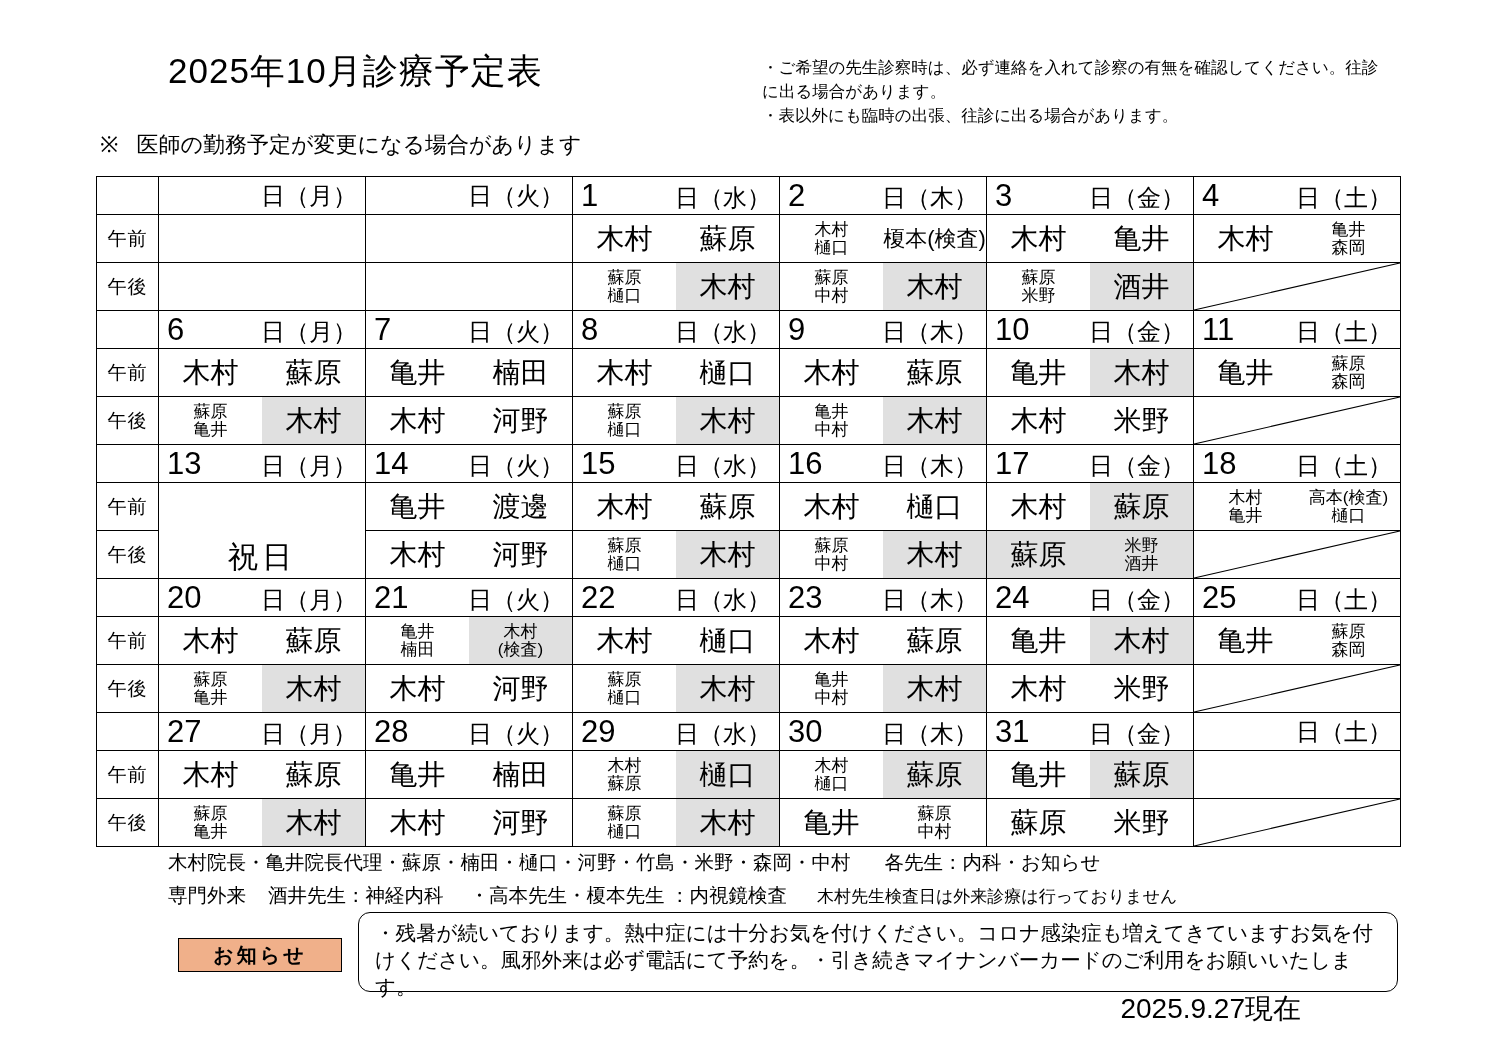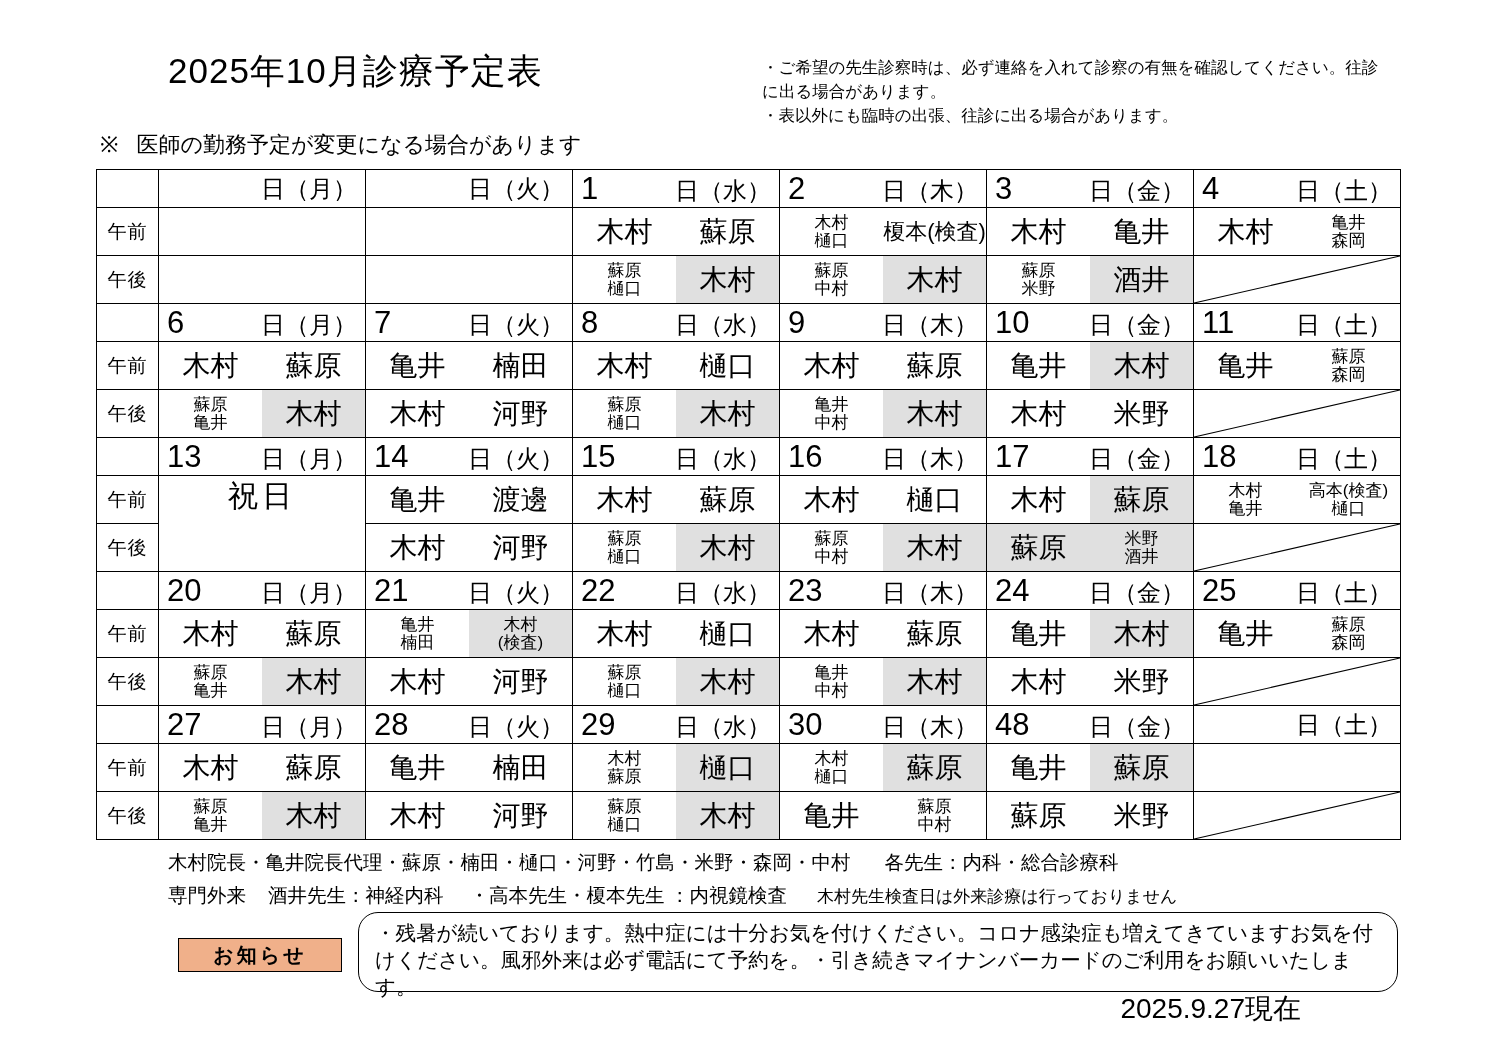--- a/index.html
+++ b/index.html
@@ -26,21 +26,21 @@
   .notes div { white-space:nowrap; }
   .notes div.wrap { white-space:normal; }
   .subnote {
     position:absolute; left:100px; top:128px;
     font-size:22px; white-space:nowrap;
   }
   .subnote .mark { margin-right:18px; }
 
   
   table.cal {
-    position:absolute; left:96px; top:169px;
+    position:absolute; left:96px; top:176px;
     border-collapse:collapse;
     table-layout:fixed;
     width:1304px;
   }
   table.cal td {
     border:1.6px solid #000;
     padding:0;
     vertical-align:middle;
     position:relative;
   }
@@ -76,21 +76,21 @@
     overflow:hidden;
   }
   .half.shade { background:#e0e0e0; }
   .big { font-size:28px; }
   .mid { font-size:22px; }
   .sm { font-size:17px; }
   .full {
     width:100%; text-align:center;
   }
   .wide2 { 
-    display:flex; align-items:flex-start; justify-content:center;
+    display:flex; align-items:flex-end; justify-content:center;
     height:100%; width:100%; font-size:28px;
   }
   .holiday { font-size:30px; letter-spacing:4px; }
 
   
   .slash { position:absolute; inset:0; }
   .slash svg { display:block; width:100%; height:100%; }
 
   
   .foot1 {
@@ -112,21 +112,21 @@
     width:164px; height:34px;
     background:#f0b08a;
     border:1.5px solid #000;
     display:flex; align-items:center; justify-content:center;
     font-size:20px; font-weight:bold; letter-spacing:3px;
   }
   .notice-box {
     position:absolute; left:358px; top:912px;
     width:1040px; height:80px;
     border:1.8px solid #000;
-    border-radius:20px;
+    border-radius:12px;
     padding:6px 14px 6px 16px;
     font-size:20.5px;
     line-height:1.32;
   }
   .asof {
     position:absolute; right:112px; top:990px;
     font-size:28px; white-space:nowrap;
   }
 </style>
 </head>
@@ -814,21 +814,21 @@
             </div>
           </td>
           <td class="day">
             <div class="dh">
               <span class="num">30</span>
               <span class="dow">日（木）</span>
             </div>
           </td>
           <td class="day">
             <div class="dh">
-              <span class="num">48</span>
+              <span class="num">31</span>
               <span class="dow">日（金）</span>
             </div>
           </td>
           <td class="day">
             <div class="dh nodate">
               <span class="num"></span>
               <span class="dow">日（土）</span>
             </div>
           </td>
         </tr>
@@ -953,21 +953,21 @@
               <svg viewBox="0 0 100 100" preserveAspectRatio="none">
                 <line x1="0" y1="100" x2="100" y2="0" stroke="#000" stroke-width="1.1" vector-effect="non-scaling-stroke"></line>
               </svg>
             </div>
           </td>
         </tr>
       </tbody>
   </table>
 
   <div class="foot1">
-    <span>木村院長・亀井院長代理・蘇原・楠田・樋口・河野・竹島・米野・森岡・中村</span><span class="gap"></span><span>各先生：内科・総合診療科</span>
+    <span>木村院長・亀井院長代理・蘇原・楠田・樋口・河野・竹島・米野・森岡・中村</span><span class="gap"></span><span>各先生：内科・お知らせ</span>
   </div>
 
   <div class="foot2">
     <span>専門外来</span><span class="g1"></span><span>酒井先生：神経内科</span><span class="g2"></span><span>・高本先生・榎本先生 ：内視鏡検査</span><span class="g3"></span><span class="small">木村先生検査日は外来診療は行っておりません</span>
   </div>
 
   <div class="notice-badge">お知らせ</div>
   <div class="notice-box">・残暑が続いております。熱中症には十分お気を付けください。コロナ感染症も増えてきていますお気を付けください。風邪外来は必ず電話にて予約を。・引き続きマイナンバーカードのご利用をお願いいたします。</div>
   <div class="asof">2025.9.27現在</div>
 

